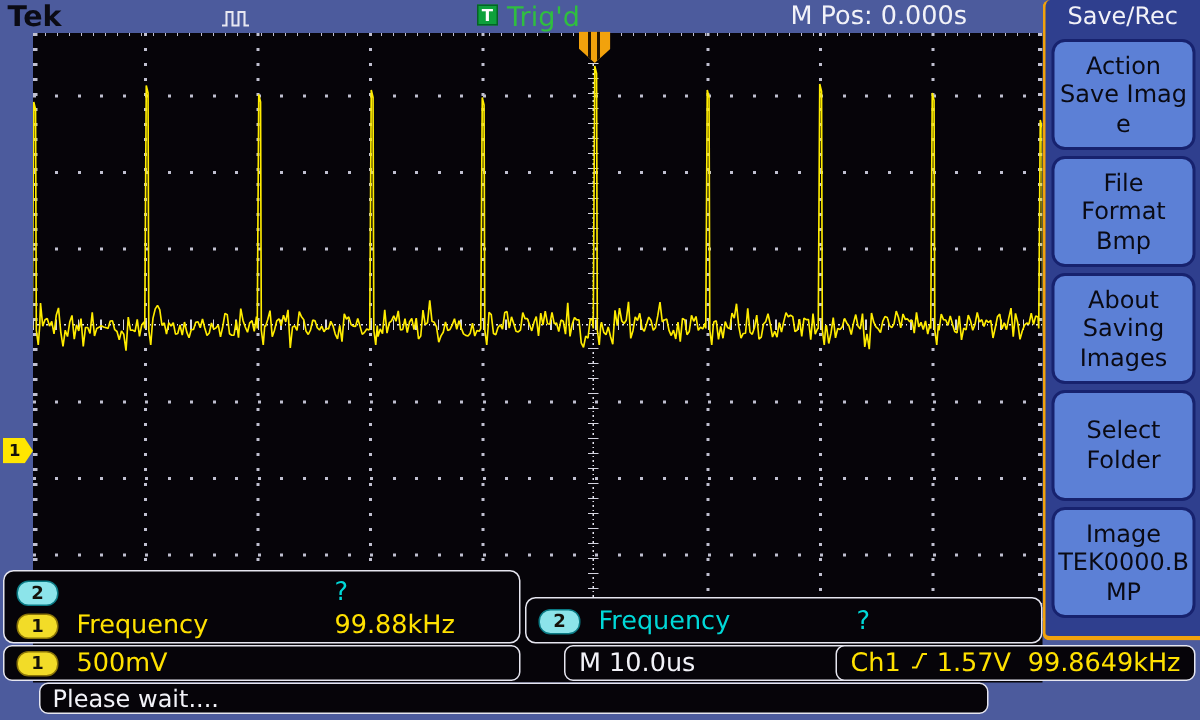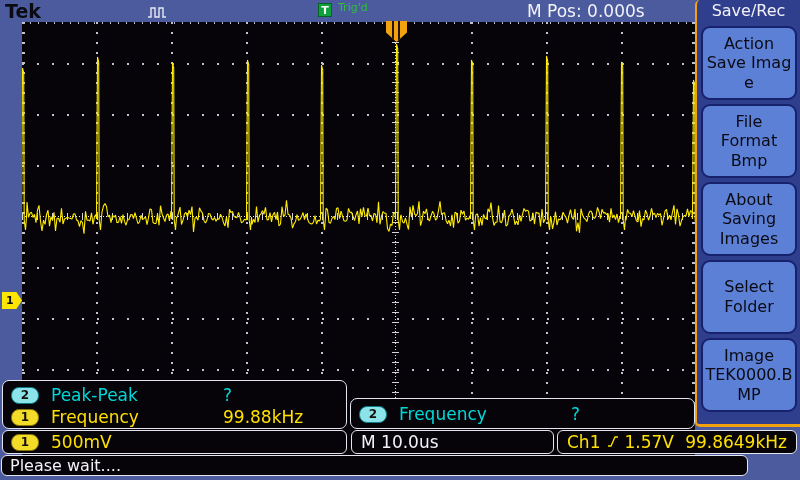--- a/index.html
+++ b/index.html
@@ -8,21 +8,21 @@
     background:var(--bg,#4c5b9d);
     font-family:"DejaVu Sans","Liberation Sans",sans-serif;
     -webkit-font-smoothing:none;
   }
   
   .header{position:absolute;left:0;top:0;width:800px;height:22px;}
   .tek-logo{position:absolute;left:5px;top:0px;font-size:19px;font-weight:bold;color:#0b0b14;letter-spacing:0px;}
   .pulse-icon{position:absolute;left:148px;top:4px;}
   .trig-badge{position:absolute;left:318px;top:3px;width:14px;height:14px;background:var(--green-badge,#0ea13c);
     color:#fff;font-size:11px;font-weight:bold;text-align:center;line-height:14px;border:1px solid #056326;box-sizing:border-box;}
-  .trig-text{position:absolute;left:338px;top:1px;font-size:11px;color:var(--green,#2fbf3f);}
+  .trig-text{position:absolute;left:338px;top:1px;font-size:18px;color:var(--green,#2fbf3f);}
   .mpos{position:absolute;left:527px;top:1px;font-size:17px;color:var(--white,#f2f2f8);}
   
   .screen{position:absolute;left:22px;top:22px;width:673px;height:433px;background:var(--screen,#060409);overflow:hidden;}
   .graticule{position:absolute;inset:0;z-index:1;}
   .gcol{position:absolute;top:0;width:2px;height:399px;background:repeating-linear-gradient(to bottom,var(--grid-dot,#c0c0d0) 0 2px,transparent 2px 10px);}
   .grow{position:absolute;left:0;width:673px;height:2px;background:repeating-linear-gradient(to right,var(--grid-dot,#c0c0d0) 0 2px,transparent 2px 15px);}
   .vcenter{position:absolute;left:373px;top:0;width:1px;height:399px;background:repeating-linear-gradient(to bottom,#e4e4ee 0 1px,transparent 1px 3px);}
   .vcenter-ticks{position:absolute;left:370px;top:0;width:7px;height:399px;background:repeating-linear-gradient(to bottom,#d4d4e0 0 1px,transparent 1px 10px);}
   .hcenter{position:absolute;left:0;top:194px;width:673px;height:1px;background:repeating-linear-gradient(to right,#e4e4ee 0 1px,transparent 1px 3px);}
   .hcenter-ticks{position:absolute;left:0;top:191px;width:673px;height:7px;background:repeating-linear-gradient(to right,#d4d4e0 0 1px,transparent 1px 15px);}
@@ -45,30 +45,30 @@
   .mbox2{left:350px;top:398px;width:345px;height:31px;padding:4px 0 0 8px;}
   .mrow{position:relative;height:22px;display:flex;align-items:center;}
   .badge{display:inline-block;width:26px;height:15px;border-radius:8px;font-size:12px;font-weight:bold;
     color:#14110a;text-align:center;line-height:15px;margin-right:12px;}
   .badge.cyan{background:#8ce4ea;border:1px solid #0a7a84;}
   .badge.yellow{background:#f2dc28;border:1px solid #8a7408;}
   .mlabel{font-size:17px;}
   .mvalue{position:absolute;left:212px;font-size:17px;}
   .cyan-t{color:var(--cyan,#00d8d8);}
   .yellow-t{color:var(--text-yellow,#ffe100);}
-  .white-t{color:var(--white,#f2f2f8);}
+  .white-t{color:var(--white,#f2f2f8);margin-left:25px;}
   .rbox-ch{left:2px;top:430px;width:345px;height:24px;display:flex;align-items:center;padding-left:8px;border-radius:6px;}
   .rbox-ch .badge{margin-right:12px;}
   .rbox-m{left:351px;top:430px;width:203px;height:24px;display:flex;align-items:center;padding-left:9px;border-radius:6px;font-size:17px;}
   .rbox-t{left:557px;top:430px;width:240px;height:24px;display:flex;align-items:center;padding-left:9px;padding-right:9px;border-radius:6px;font-size:17px;}
   .rbox-ch .rlabel{font-size:17px;}
   .slope-icon{margin:0 5px 0 7px;display:inline-block;}
   .trig-freq{margin-left:auto;}
   
-  .statusbar{left:1px;top:455px;width:747px;height:21px;display:flex;align-items:center;
+  .statusbar{left:1px;top:455px;width:633px;height:21px;display:flex;align-items:center;
     padding:0 8px;border-radius:6px;font-size:16px;justify-content:space-between;}
   
   .sidebar{position:absolute;left:695px;top:0;width:105px;height:427px;background:var(--sidebar-bg,#2f3f8e);
     border-left:2px solid var(--orange,#f2a20c);border-bottom:3px solid var(--orange,#f2a20c);
     border-top-left-radius:5px;border-bottom-left-radius:5px;box-sizing:border-box;z-index:8;}
   .sidebar-title{height:22px;text-align:center;color:var(--white,#f2f2f8);font-size:16px;line-height:22px;}
   .soft-btn{margin:4px 3px 2px 4px;height:74px;background:var(--button,#5c80d6);
     border:2px solid var(--button-border,#17226e);border-radius:9px;box-sizing:border-box;
     display:flex;align-items:center;justify-content:center;text-align:center;
     color:#0a0a14;font-size:16px;line-height:1.22;white-space:pre-line;word-break:break-all;cursor:pointer;}
@@ -117,21 +117,20 @@
     <path id="wavepath" d="M0 195 L-0.5 197 L0.5 46 L1.7 51 L2.2 198 L3.5 208 L4.5 195 L5.0 180.1 L6.5 195.4 L8.0 191.2 L9.5 190.3 L11.0 195.4 L12.5 192.3 L14.0 200.6 L15.5 188.2 L17.0 183.3 L18.5 199.2 L20.0 209.0 L21.5 198.1 L23.0 202.4 L24.5 192.7 L26.0 188.3 L27.5 204.1 L29.0 194.6 L30.5 198.6 L32.0 190.4 L33.5 209.0 L35.0 196.3 L36.5 196.3 L38.0 200.3 L39.5 186.2 L41.0 202.0 L42.5 197.0 L44.0 196.2 L45.5 195.1 L47.0 196.0 L48.5 196.4 L50.0 197.0 L51.5 192.0 L53.0 191.9 L54.5 197.8 L56.0 199.0 L57.5 204.5 L59.0 198.6 L60.5 200.8 L62.0 211.8 L63.5 189.4 L65.0 198.2 L66.5 198.1 L68.0 199.1 L69.5 190.9 L71.0 202.3 L72.5 194.6 L74.0 192.6 L74.5 197 L75.5 35 L76.7 40 L77.2 198 L78.5 208 L79.5 195 L80.0 190.1 L81.5 183.9 L83.0 181.6 L84.5 184.4 L86.0 195.0 L87.5 193.2 L89.0 200.7 L90.5 193.2 L92.0 195.3 L93.5 193.1 L95.0 200.8 L96.5 200.3 L98.0 194.7 L99.5 201.4 L101.0 192.7 L102.5 199.4 L104.0 203.2 L105.5 197.8 L107.0 197.6 L108.5 192.9 L110.0 192.5 L111.5 196.5 L113.0 190.7 L114.5 196.7 L116.0 201.7 L117.5 200.0 L119.0 193.3 L120.5 197.5 L122.0 196.6 L123.5 194.6 L125.0 202.6 L126.5 195.8 L128.0 186.9 L129.5 187.8 L131.0 200.5 L132.5 201.5 L134.0 201.5 L135.5 191.6 L137.0 203.1 L138.5 183.7 L140.0 191.6 L141.5 196.0 L143.0 199.5 L144.5 193.2 L146.0 191.8 L147.5 198.9 L149.0 189.0 L149.5 197 L150.5 41 L151.7 46 L152.2 198 L153.5 208 L154.5 195 L155.0 195.6 L156.5 191.0 L158.0 185.1 L159.5 202.5 L161.0 198.1 L162.5 191.9 L164.0 190.5 L165.5 195.1 L167.0 188.1 L168.5 192.6 L170.0 184.6 L171.5 210.0 L173.0 196.1 L174.5 195.2 L176.0 198.2 L177.5 185.7 L179.0 189.2 L180.5 191.1 L182.0 198.7 L183.5 201.0 L185.0 198.0 L186.5 191.4 L188.0 191.9 L189.5 196.5 L191.0 198.0 L192.5 195.4 L194.0 199.2 L195.5 196.8 L197.0 197.3 L198.5 192.2 L200.0 195.2 L201.5 200.7 L203.0 203.9 L204.5 194.9 L206.0 205.8 L207.5 187.2 L209.0 190.7 L210.5 189.3 L212.0 194.4 L213.5 195.4 L215.0 195.6 L216.5 190.4 L218.0 195.4 L219.5 200.9 L221.0 199.6 L222.5 197.3 L224.0 198.0 L224.5 197 L225.5 38 L226.7 43 L227.2 198 L228.5 208 L229.5 195 L230.0 202.3 L231.5 197.3 L233.0 200.4 L234.5 184.5 L236.0 200.1 L237.5 193.3 L239.0 191.9 L240.5 188.6 L242.0 192.2 L243.5 185.3 L245.0 198.0 L246.5 197.6 L248.0 190.5 L249.5 199.8 L251.0 192.7 L252.5 190.3 L254.0 197.7 L255.5 190.1 L257.0 204.0 L258.5 202.0 L260.0 184.7 L261.5 194.5 L263.0 193.1 L264.5 178.2 L266.0 192.2 L267.5 192.9 L269.0 195.9 L270.5 206.1 L272.0 201.9 L273.5 199.5 L275.0 192.6 L276.5 198.3 L278.0 197.6 L279.5 194.6 L281.0 190.5 L282.5 197.6 L284.0 191.8 L285.5 196.7 L287.0 200.6 L288.5 201.6 L290.0 202.0 L291.5 200.1 L293.0 193.5 L294.5 202.0 L296.0 198.3 L297.5 198.9 L298.5 197 L299.5 43 L300.7 48 L301.2 198 L302.5 208 L303.5 195 L304.0 186.2 L305.5 187.7 L307.0 200.4 L308.5 201.2 L310.0 196.4 L311.5 194.5 L313.0 197.4 L314.5 186.4 L316.0 185.7 L317.5 196.7 L319.0 189.2 L320.5 193.9 L322.0 198.8 L323.5 199.3 L325.0 197.9 L326.5 186.4 L328.0 190.4 L329.5 190.3 L331.0 194.3 L332.5 198.6 L334.0 192.8 L335.5 189.0 L337.0 201.9 L338.5 186.7 L340.0 194.6 L341.5 185.4 L343.0 193.8 L344.5 194.2 L346.0 186.2 L347.5 193.8 L349.0 193.3 L350.5 199.0 L352.0 191.4 L353.5 192.2 L355.0 200.8 L356.5 179.9 L358.0 202.3 L359.5 194.1 L361.0 189.7 L362.5 191.2 L364.0 191.2 L365.5 206.6 L367.0 209.5 L368.5 202.1 L370.0 203.5 L371.5 190.5 L373.0 191.5 L373.5 197 L374.5 22 L375.7 27 L376.2 198 L377.5 208 L378.5 195 L379.0 192.8 L380.5 199.6 L382.0 201.1 L383.5 196.0 L385.0 202.3 L386.5 207.5 L388.0 184.9 L389.5 195.1 L391.0 183.4 L392.5 191.9 L394.0 193.7 L395.5 191.5 L397.0 179.2 L398.5 203.6 L400.0 198.3 L401.5 189.2 L403.0 191.7 L404.5 186.9 L406.0 196.9 L407.5 198.9 L409.0 194.1 L410.5 189.4 L412.0 191.7 L413.5 198.2 L415.0 196.4 L416.5 188.6 L418.0 179.4 L419.5 192.5 L421.0 191.3 L422.5 190.7 L424.0 198.2 L425.5 201.7 L427.0 198.1 L428.5 204.0 L430.0 192.8 L431.5 205.8 L433.0 190.2 L434.5 191.3 L436.0 201.1 L437.5 199.0 L439.0 188.2 L440.5 192.2 L442.0 189.0 L443.5 198.2 L445.0 196.1 L446.5 197.3 L448.0 193.6 L448.5 197 L449.5 38 L450.7 43 L451.2 198 L452.5 208 L453.5 195 L454.0 192.5 L455.5 191.9 L457.0 204.2 L458.5 195.6 L460.0 203.5 L461.5 192.4 L463.0 196.3 L464.5 197.1 L466.0 186.8 L467.5 190.1 L469.0 180.5 L470.5 195.6 L472.0 203.4 L473.5 200.3 L475.0 200.2 L476.5 183.6 L478.0 199.5 L479.5 200.9 L481.0 196.4 L482.5 188.1 L484.0 204.1 L485.5 202.7 L487.0 194.0 L488.5 192.4 L490.0 187.2 L491.5 194.0 L493.0 202.7 L494.5 198.9 L496.0 202.8 L497.5 193.0 L499.0 199.4 L500.5 192.4 L502.0 186.4 L503.5 189.2 L505.0 188.2 L506.5 189.1 L508.0 199.1 L509.5 198.0 L511.0 190.7 L512.5 202.2 L514.0 190.1 L515.5 191.1 L517.0 191.1 L518.5 204.4 L520.0 187.1 L521.5 200.8 L523.0 197.2 L523.5 197 L524.5 34 L525.7 39 L526.2 198 L527.5 208 L528.5 195 L529.0 195.2 L530.5 207.0 L532.0 200.1 L533.5 189.7 L535.0 203.2 L536.5 197.0 L538.0 197.7 L539.5 195.9 L541.0 190.3 L542.5 193.3 L544.0 195.3 L545.5 201.1 L547.0 193.4 L548.5 187.7 L550.0 195.4 L551.5 197.4 L553.0 187.1 L554.5 209.3 L556.0 200.6 L557.5 210.8 L559.0 186.7 L560.5 192.8 L562.0 195.9 L563.5 197.3 L565.0 199.7 L566.5 192.3 L568.0 189.0 L569.5 189.6 L571.0 195.1 L572.5 196.4 L574.0 193.9 L575.5 185.4 L577.0 189.7 L578.5 196.6 L580.0 187.3 L581.5 190.9 L583.0 190.6 L584.5 192.5 L586.0 191.4 L587.5 200.1 L589.0 186.3 L590.5 195.9 L592.0 192.9 L593.5 197.7 L595.0 192.0 L596.5 200.7 L598.0 194.2 L598.5 197 L599.5 40 L600.7 45 L601.2 198 L602.5 208 L603.5 195 L604.0 198.2 L605.5 187.4 L607.0 191.1 L608.5 191.3 L610.0 194.8 L611.5 188.6 L613.0 194.1 L614.5 199.0 L616.0 199.9 L617.5 188.6 L619.0 204.6 L620.5 196.7 L622.0 198.0 L623.5 188.1 L625.0 191.8 L626.5 198.2 L628.0 194.3 L629.5 186.3 L631.0 192.7 L632.5 191.1 L634.0 195.6 L635.5 191.4 L637.0 193.0 L638.5 191.6 L640.0 203.3 L641.5 196.5 L643.0 189.1 L644.5 187.4 L646.0 197.2 L647.5 193.2 L649.0 197.8 L650.5 190.1 L652.0 183.4 L653.5 202.5 L655.0 186.9 L656.5 193.2 L658.0 204.2 L659.5 198.7 L661.0 194.8 L662.5 193.4 L664.0 194.0 L665.5 186.8 L667.0 194.3 L668.5 188.7 L670.0 189.4 L670.5 197 L671.5 58 L672.7 63 L673.2 198 L674.5 208 L675.5 195" fill="none" stroke="#ffec00" stroke-width="1.1" stroke-linejoin="bevel"></path>
   </svg>
 </div>
 
 <div class="trig-pos-marker"></div>
 <div class="ch1-marker">1</div>
 
 <div class="box mbox1">
   <div class="mrow">
     <span class="badge cyan">2</span>
-    <span class="mlabel cyan-t">Peak-Peak</span>
     <span class="mvalue cyan-t">?</span>
   </div>
   <div class="mrow">
     <span class="badge yellow">1</span>
     <span class="mlabel yellow-t">Frequency</span>
     <span class="mvalue yellow-t">99.88kHz</span>
   </div>
 </div>
 
 <div class="box mbox2">

